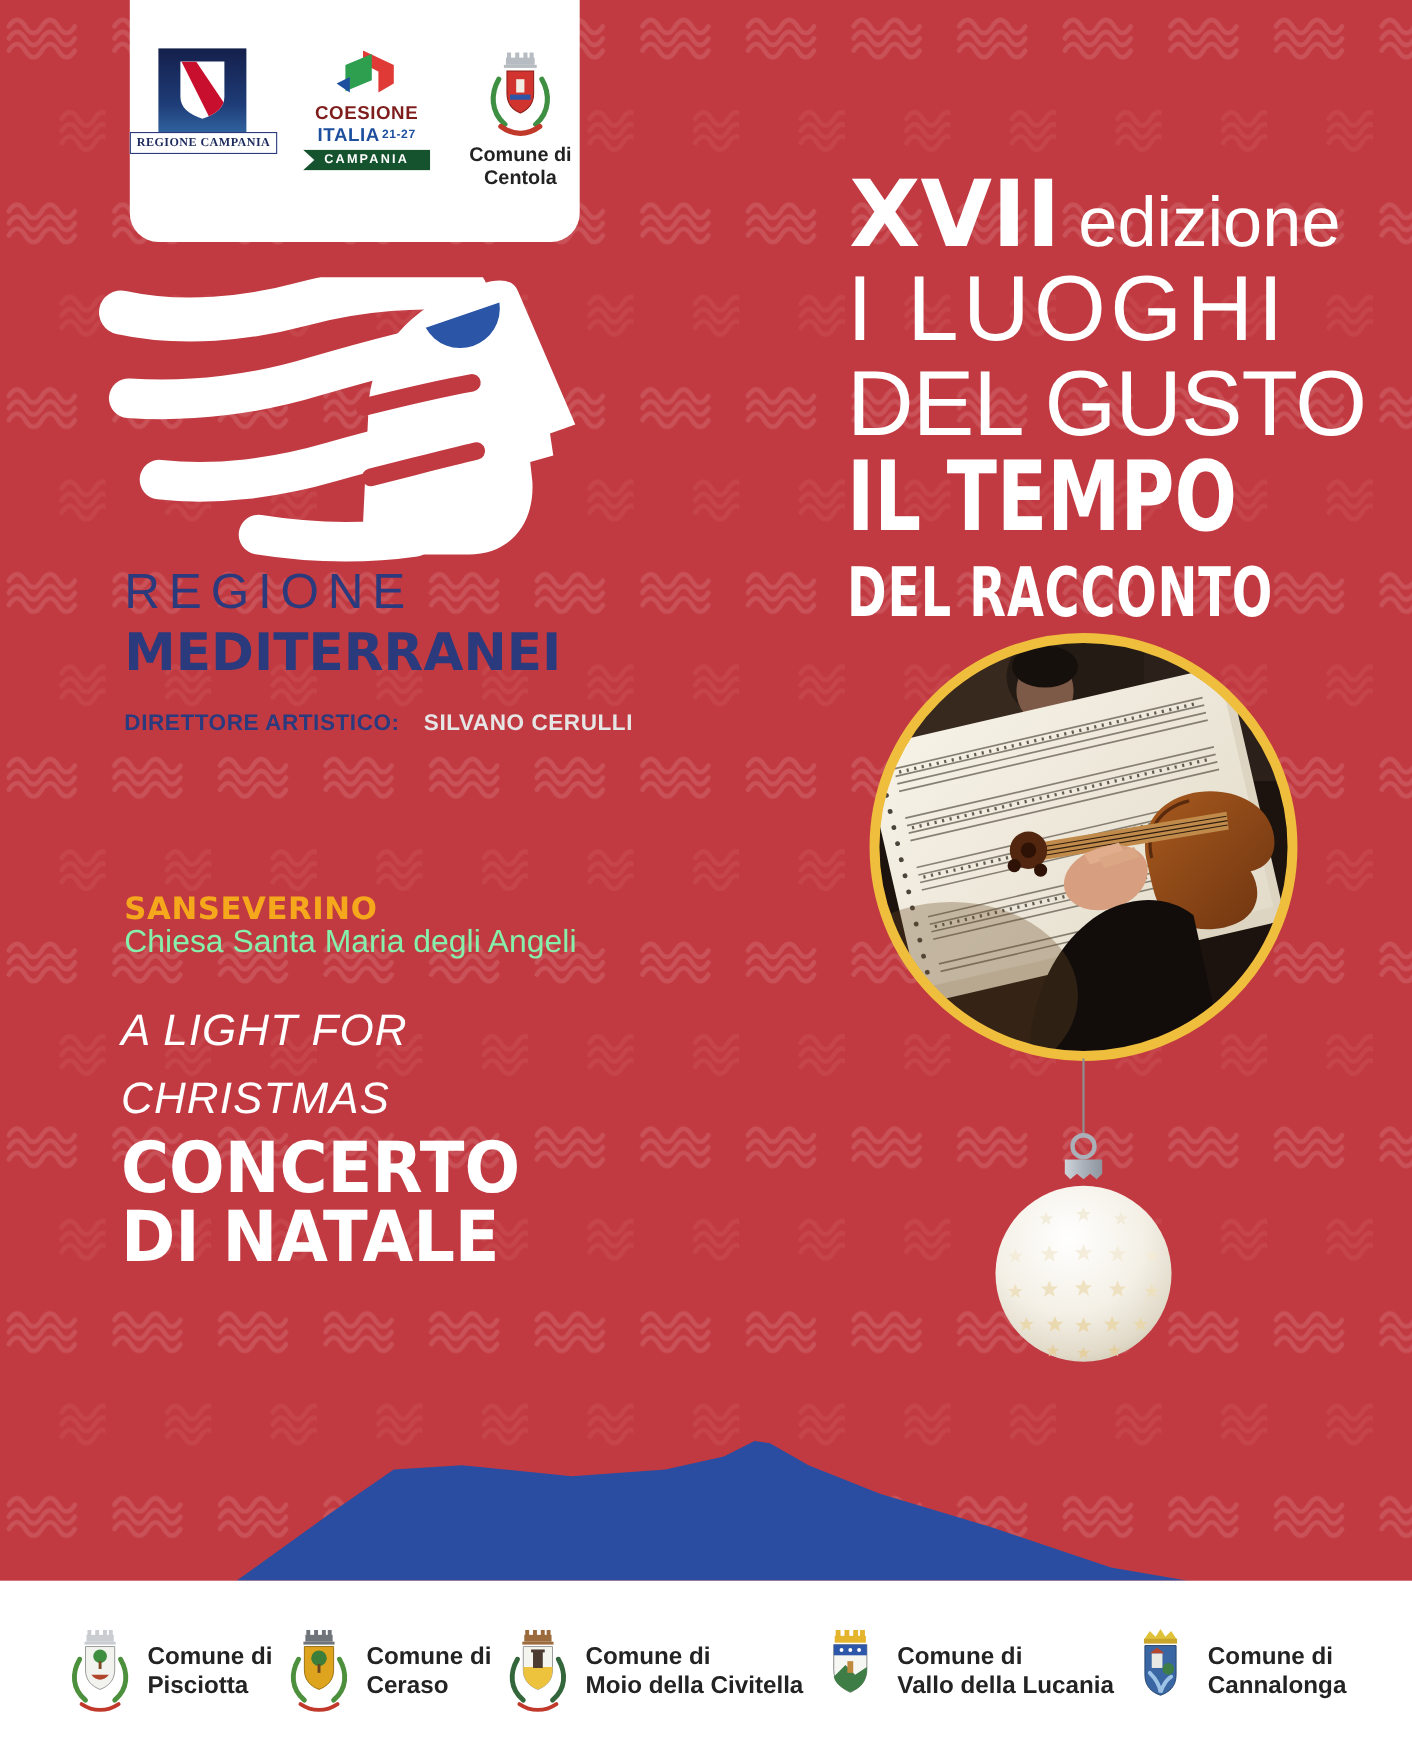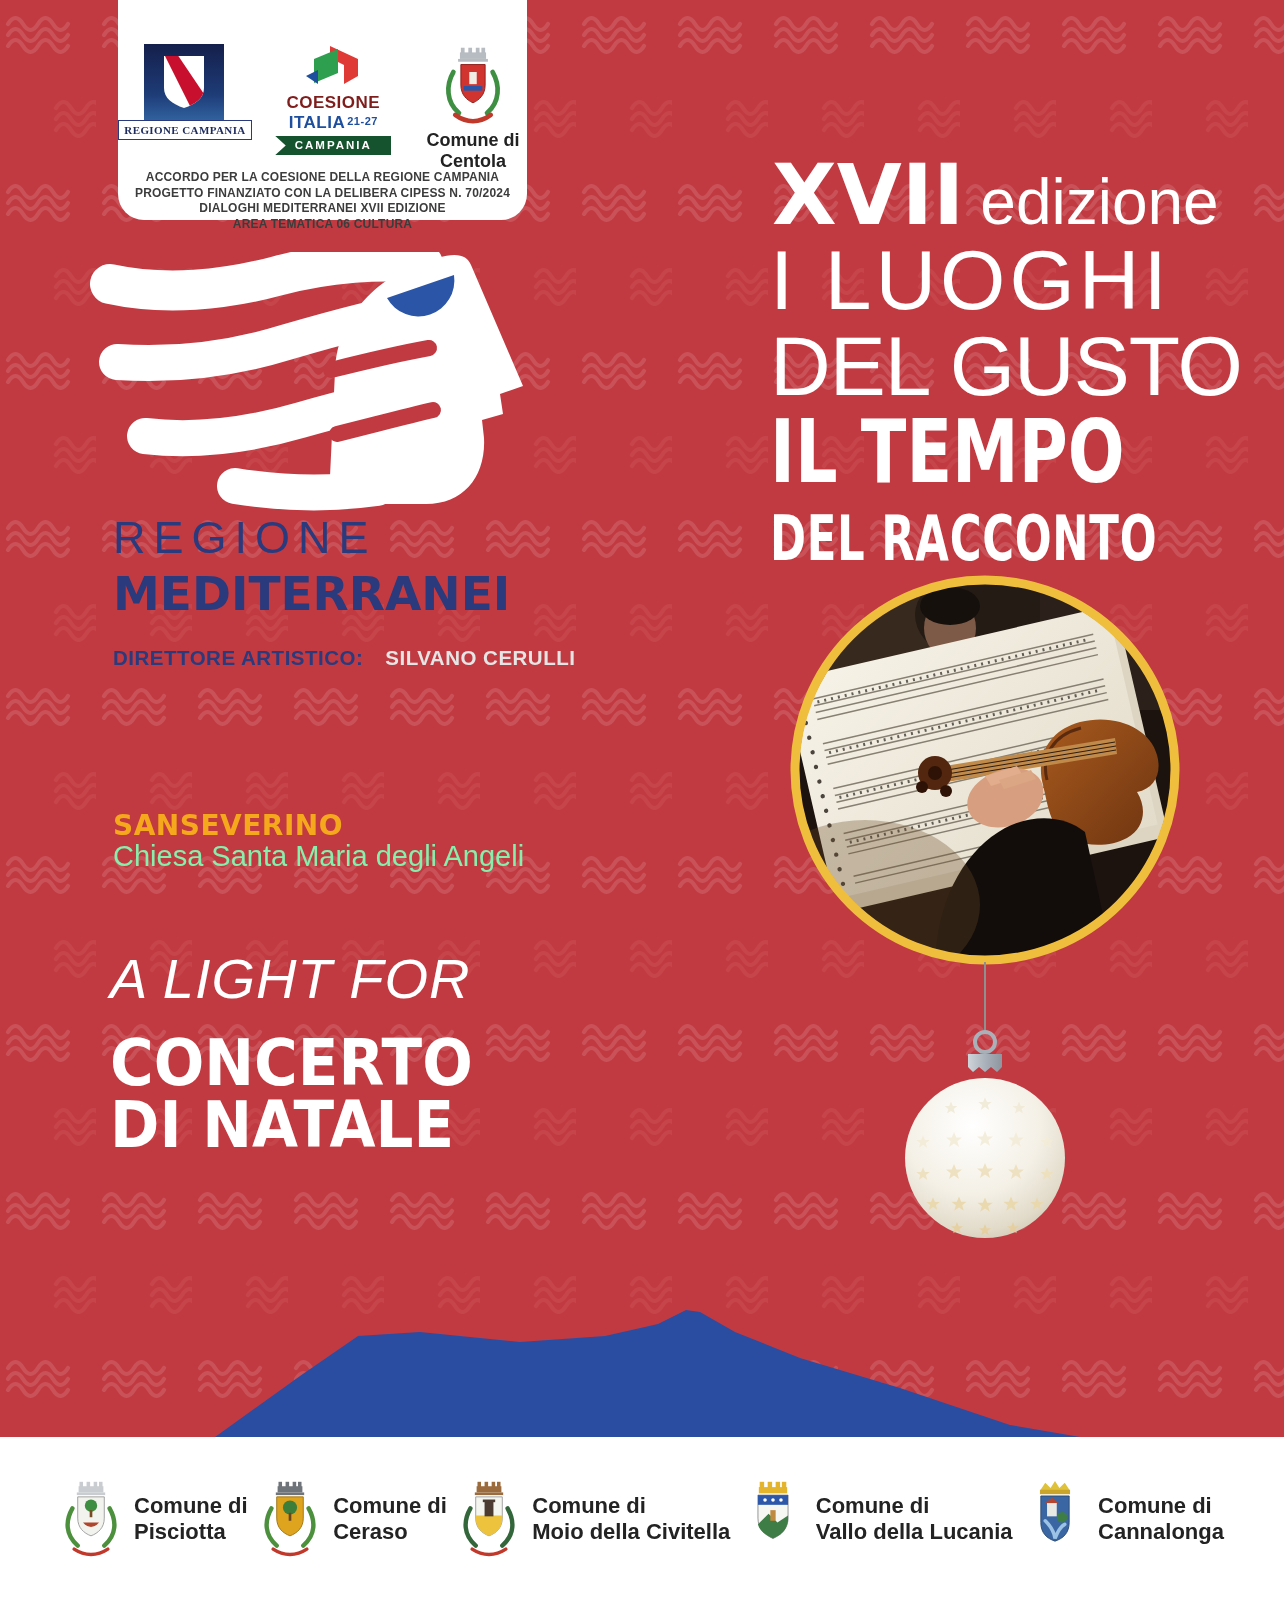--- a/index.html
+++ b/index.html
@@ -64,21 +64,21 @@
   .director{left:113px;top:646px;font-size:20.5px;font-weight:bold;letter-spacing:.5px;white-space:nowrap;}
   .director .dir-label{color:#2a3a7d;}
   .director .dir-name{color:#e5e5e5;margin-left:22px;}
 
   
   .date-block{left:113px;top:694px;color:#ffffff;font-family:"DejaVu Sans",sans-serif;
     font-weight:bold;font-size:45px;line-height:45px;letter-spacing:-1px;}
   .venue{left:113px;top:810px;line-height:31px;}
   .venue .town{font-family:"DejaVu Sans",sans-serif;font-weight:bold;font-size:28px;color:#f6a81c;letter-spacing:.5px;}
   .venue .place{font-weight:normal;font-size:29px;color:#86efac;}
-  .ev-title{left:110px;top:948px;color:#ffffff;font-style:italic;font-size:56px;
+  .ev-title{left:110px;top:906px;color:#ffffff;font-style:italic;font-size:40px;
     font-weight:400;line-height:62px;letter-spacing:1px;}
   .ev-sub{left:110px;top:1032px;color:#ffffff;font-family:"DejaVu Sans",sans-serif;
     font-weight:bold;font-size:64px;line-height:62px;transform:scaleX(.93);transform-origin:left top;}
 
   
   .photo{left:785px;top:570px;}
   .ornament{left:880px;top:962px;}
 
   
   .tagline{left:0;top:1266px;width:1284px;text-align:center;color:#f6a81c;white-space:nowrap;}
@@ -159,26 +159,20 @@
           <rect x="25" y="45" width="20" height="5" fill="#2b55a7"></rect>
           <path d="M16,76 C28,85 42,85 54,76" fill="none" stroke="#c0392b" stroke-width="5" stroke-linecap="round"></path>
         </svg>
         <div class="ce-label">
           <div>Comune di</div>
           <div>Centola</div>
         </div>
       </div>
     </div>
 
-    <div class="notice">
-      <div>ACCORDO PER LA COESIONE DELLA REGIONE CAMPANIA</div>
-      <div>PROGETTO FINANZIATO CON LA DELIBERA CIPESS N. 70/2024</div>
-      <div>DIALOGHI MEDITERRANEI XVII EDIZIONE</div>
-      <div>AREA TEMATICA 06 CULTURA</div>
-    </div>
   </div>
 
   <div class="abs edition"><span class="roman">XVII</span><span class="word">edizione</span></div>
   <div class="abs hl hl-thin hl1">I LUOGHI</div>
   <div class="abs hl hl-thin hl2">DEL GUSTO</div>
   <div class="abs hl hl3">IL TEMPO</div>
   <div class="abs hl hl4">DEL RACCONTO</div>
 
   <svg class="abs face-logo" width="450" height="260" viewBox="0 0 450 260">
     <g fill="none" stroke="#ffffff" stroke-linecap="round">
@@ -198,20 +192,21 @@
   <div class="abs brand-light">REGIONE</div>
   <div class="abs brand-bold">MEDITERRANEI</div>
   <div class="abs director"><span class="dir-label">DIRETTORE ARTISTICO:</span><span class="dir-name">SILVANO CERULLI</span></div>
 
   <div class="abs venue">
     <div class="town">SANSEVERINO</div>
     <div class="place">Chiesa Santa Maria degli Angeli</div>
   </div>
   <div class="abs ev-title">
     <div>A LIGHT FOR</div>
+    <div>CHRISTMAS</div>
   </div>
   <div class="abs ev-sub">
     <div>CONCERTO</div>
     <div>DI NATALE</div>
   </div>
 
   <svg class="abs photo" width="400" height="400" viewBox="0 0 400 400">
     <defs>
       <clipPath id="pc">
           <circle cx="200" cy="200" r="186"></circle>

